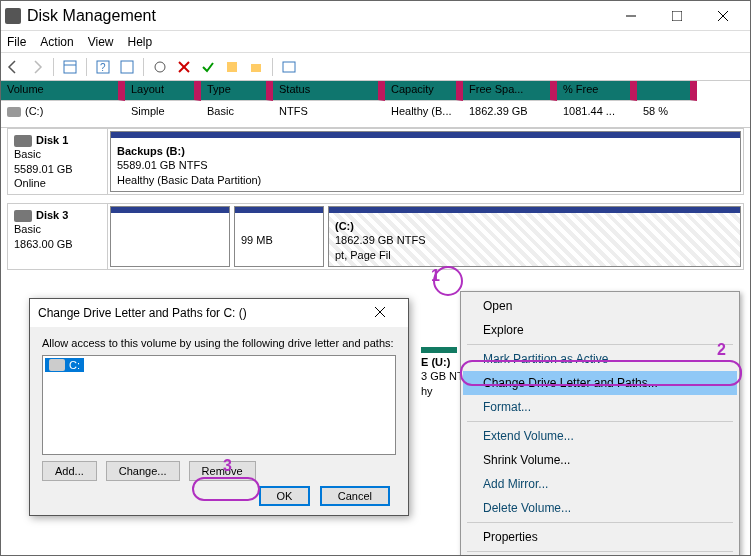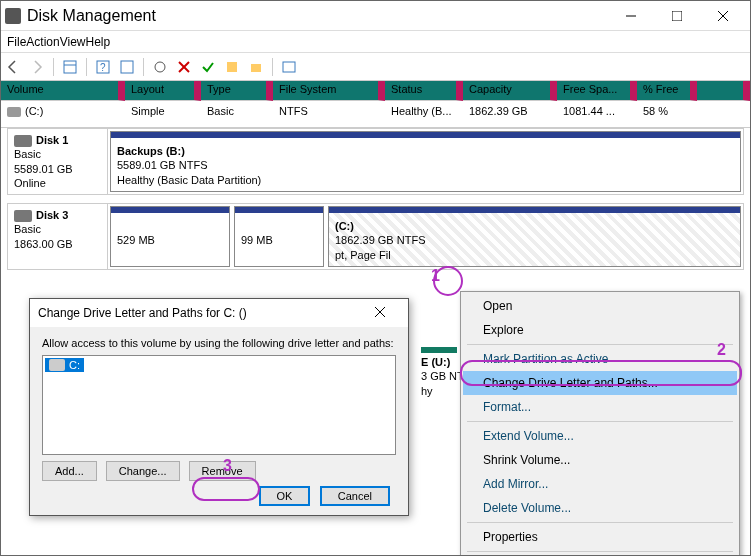--- a/index.html
+++ b/index.html
@@ -23,20 +23,21 @@
   }
   .titlebar .icon { width: 16px; height: 16px; background: #555; margin-right: 6px; border-radius: 2px; }
   .titlebar .title { flex: 1; font-size: 16px; }
   .winbtn { width: 46px; height: 30px; display: flex; align-items: center; justify-content: center; }
   .winbtn svg { width: 10px; height: 10px; stroke: #000; stroke-width: 1; fill: none; }
   .menubar {
     height: 22px;
     display: flex;
     align-items: center;
     padding: 0 6px;
+    gap: 14px;
     border-bottom: 1px solid #ddd;
   }
   .menubar span { cursor: default; }
   .toolbar {
     height: 28px;
     display: flex;
     align-items: center;
     padding: 0 4px;
     gap: 8px;
     border-bottom: 1px solid #ccc;
@@ -243,21 +244,20 @@
   <span class="tbtn"><svg viewBox="0 0 16 16">
         <rect x="2" y="3" width="12" height="10" fill="none" stroke="#3a7abd"></rect>
       </svg></span>
 </div>
 
 <div class="table-wrap">
   <div class="vol-header">
     <div>Volume</div>
     <div>Layout</div>
     <div>Type</div>
-    <div>File System</div>
     <div>Status</div>
     <div>Capacity</div>
     <div>Free Spa...</div>
     <div>% Free</div>
     <div></div>
   </div>
   <div class="vol-row">
     <div><span class="vicon"></span><span>(C:)</span></div>
     <div>Simple</div>
     <div>Basic</div>
@@ -295,21 +295,20 @@
   <div class="disk-row">
     <div class="disk-info">
       <span class="dicon"></span><b>Disk 3</b><br>
       <span>Basic</span><br>
       <span>1863.00 GB</span><br>
       <span></span>
     </div>
     <div class="parts">
       <div class="part" style="width:120px">
         <div class="bar"></div>
-        <div class="txt"><br><span>529 MB</span></div>
       </div>
       <div class="part" style="width:90px">
         <div class="bar"></div>
         <div class="txt"><br><span>99 MB</span></div>
       </div>
       <div class="part hatched" style="flex:1">
         <div class="bar"></div>
         <div class="txt">
           <b>(C:)</b><br>
           <span>1862.39 GB NTFS</span><br>

